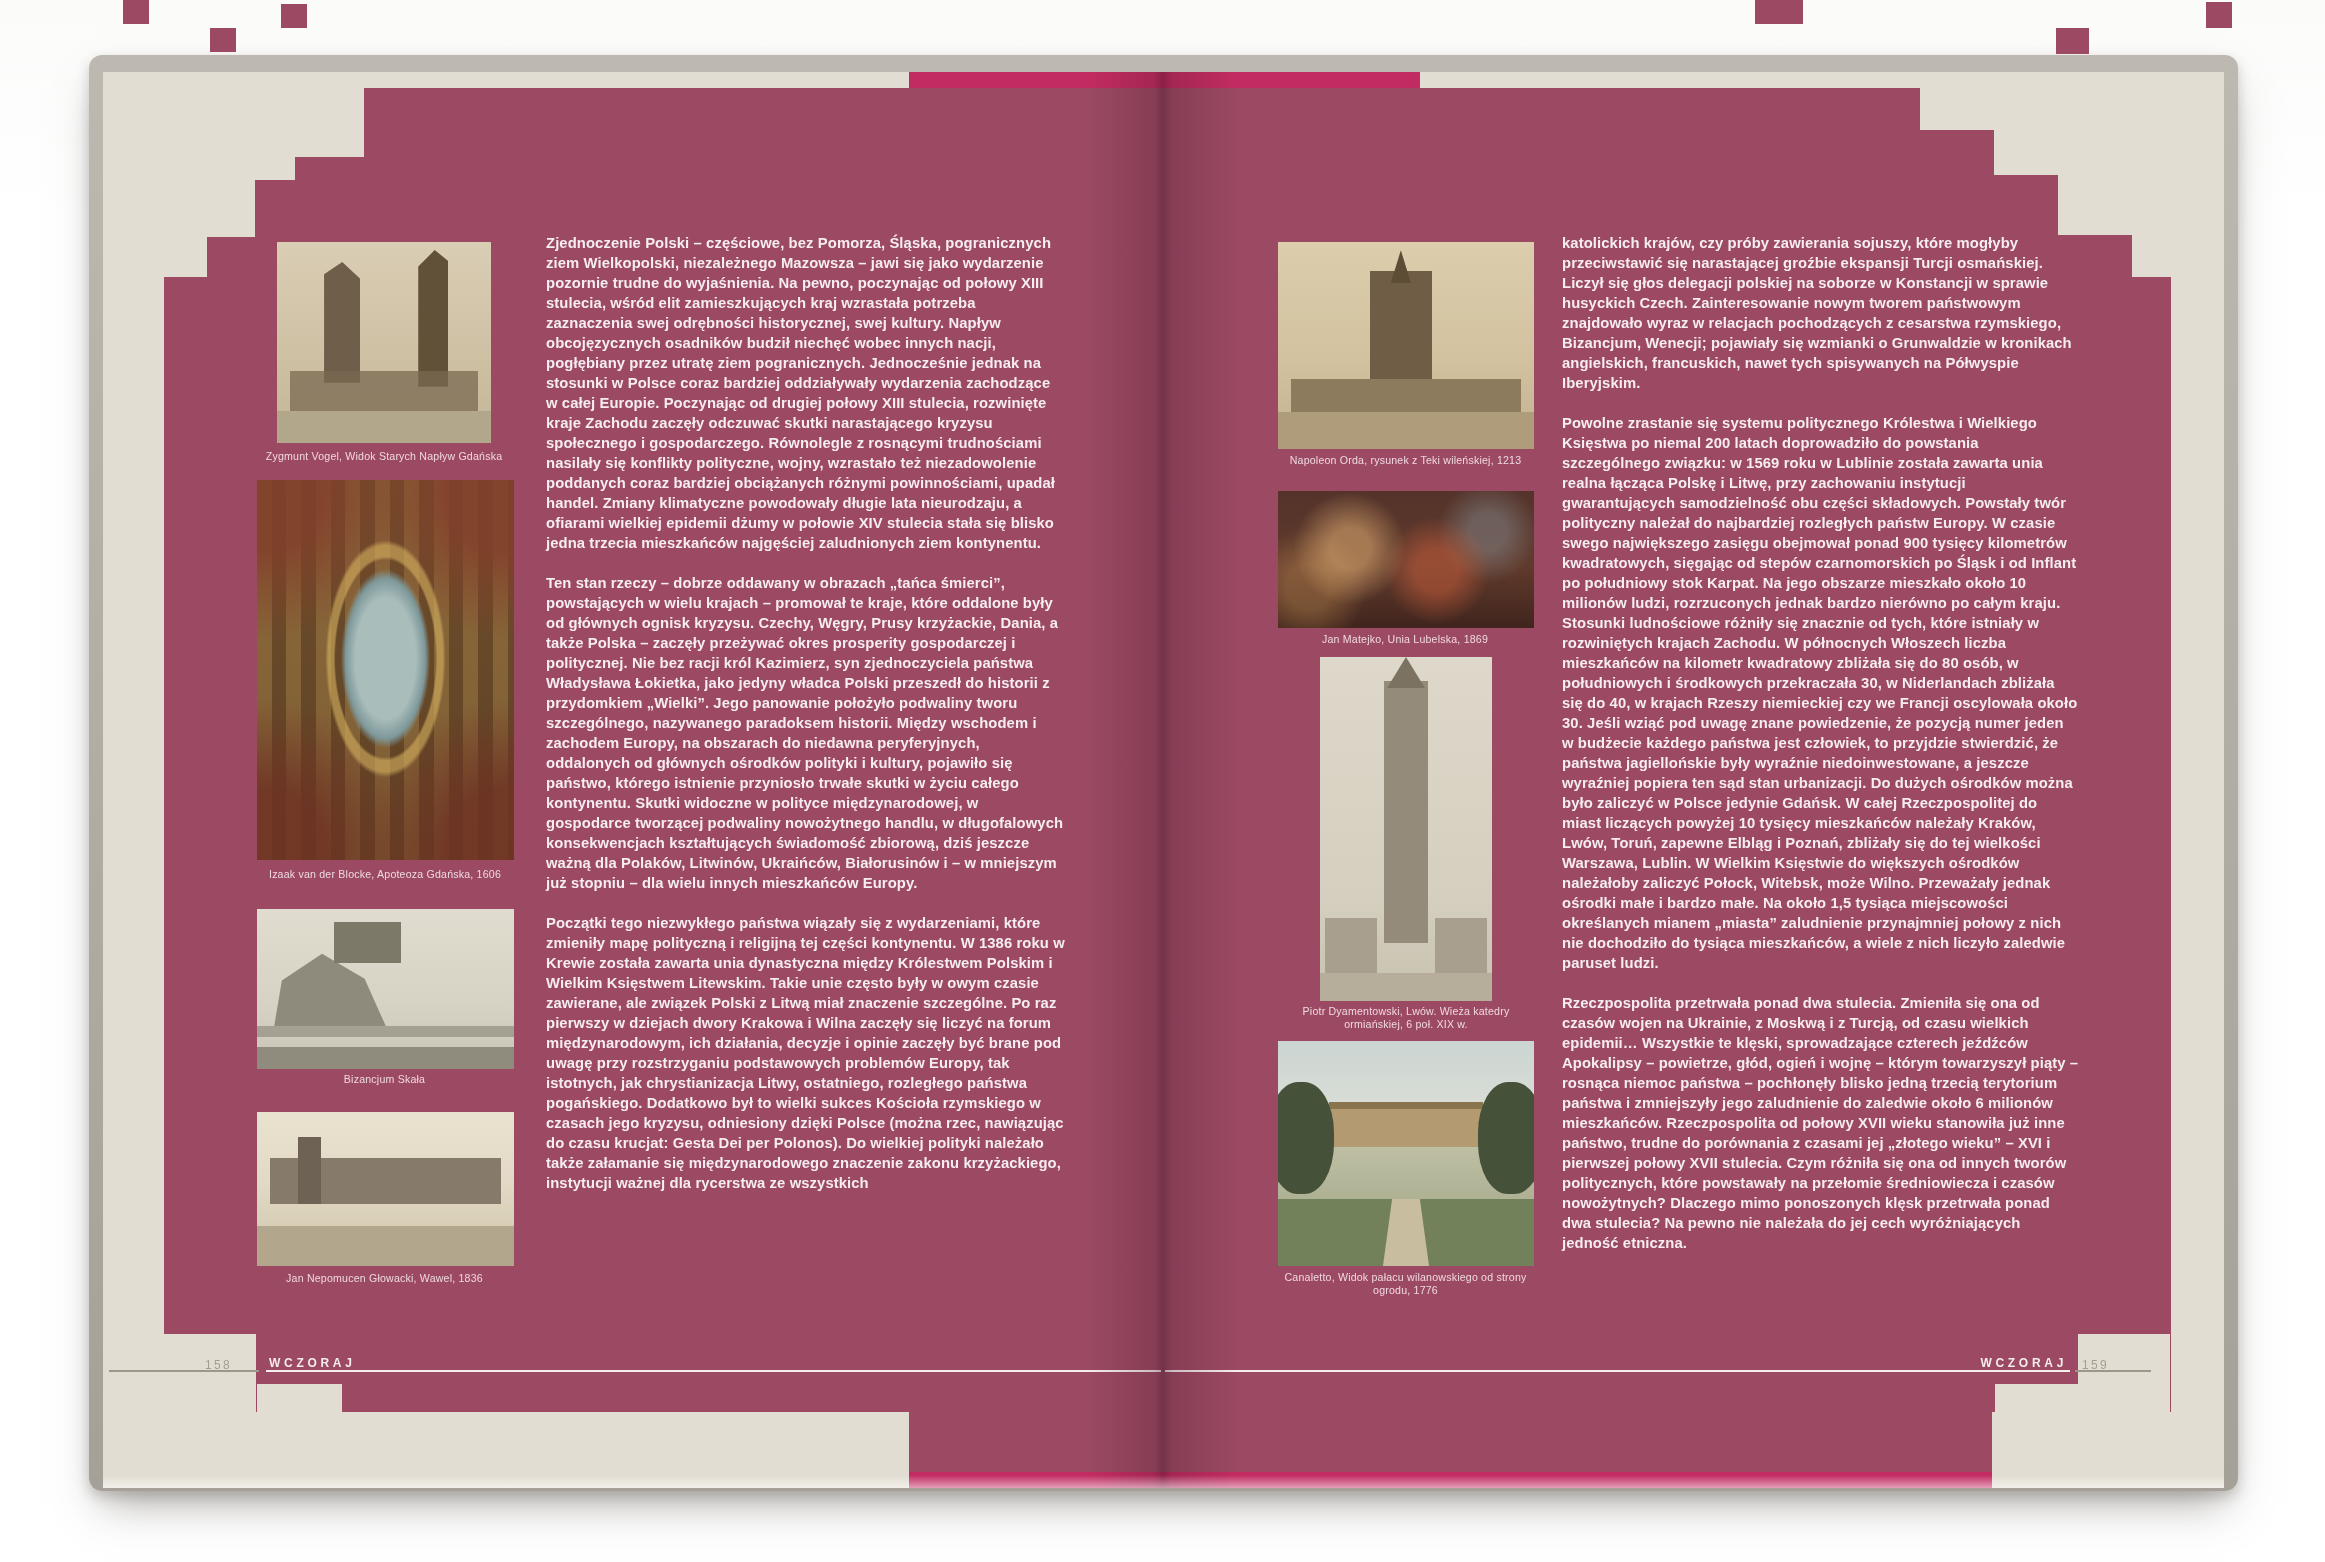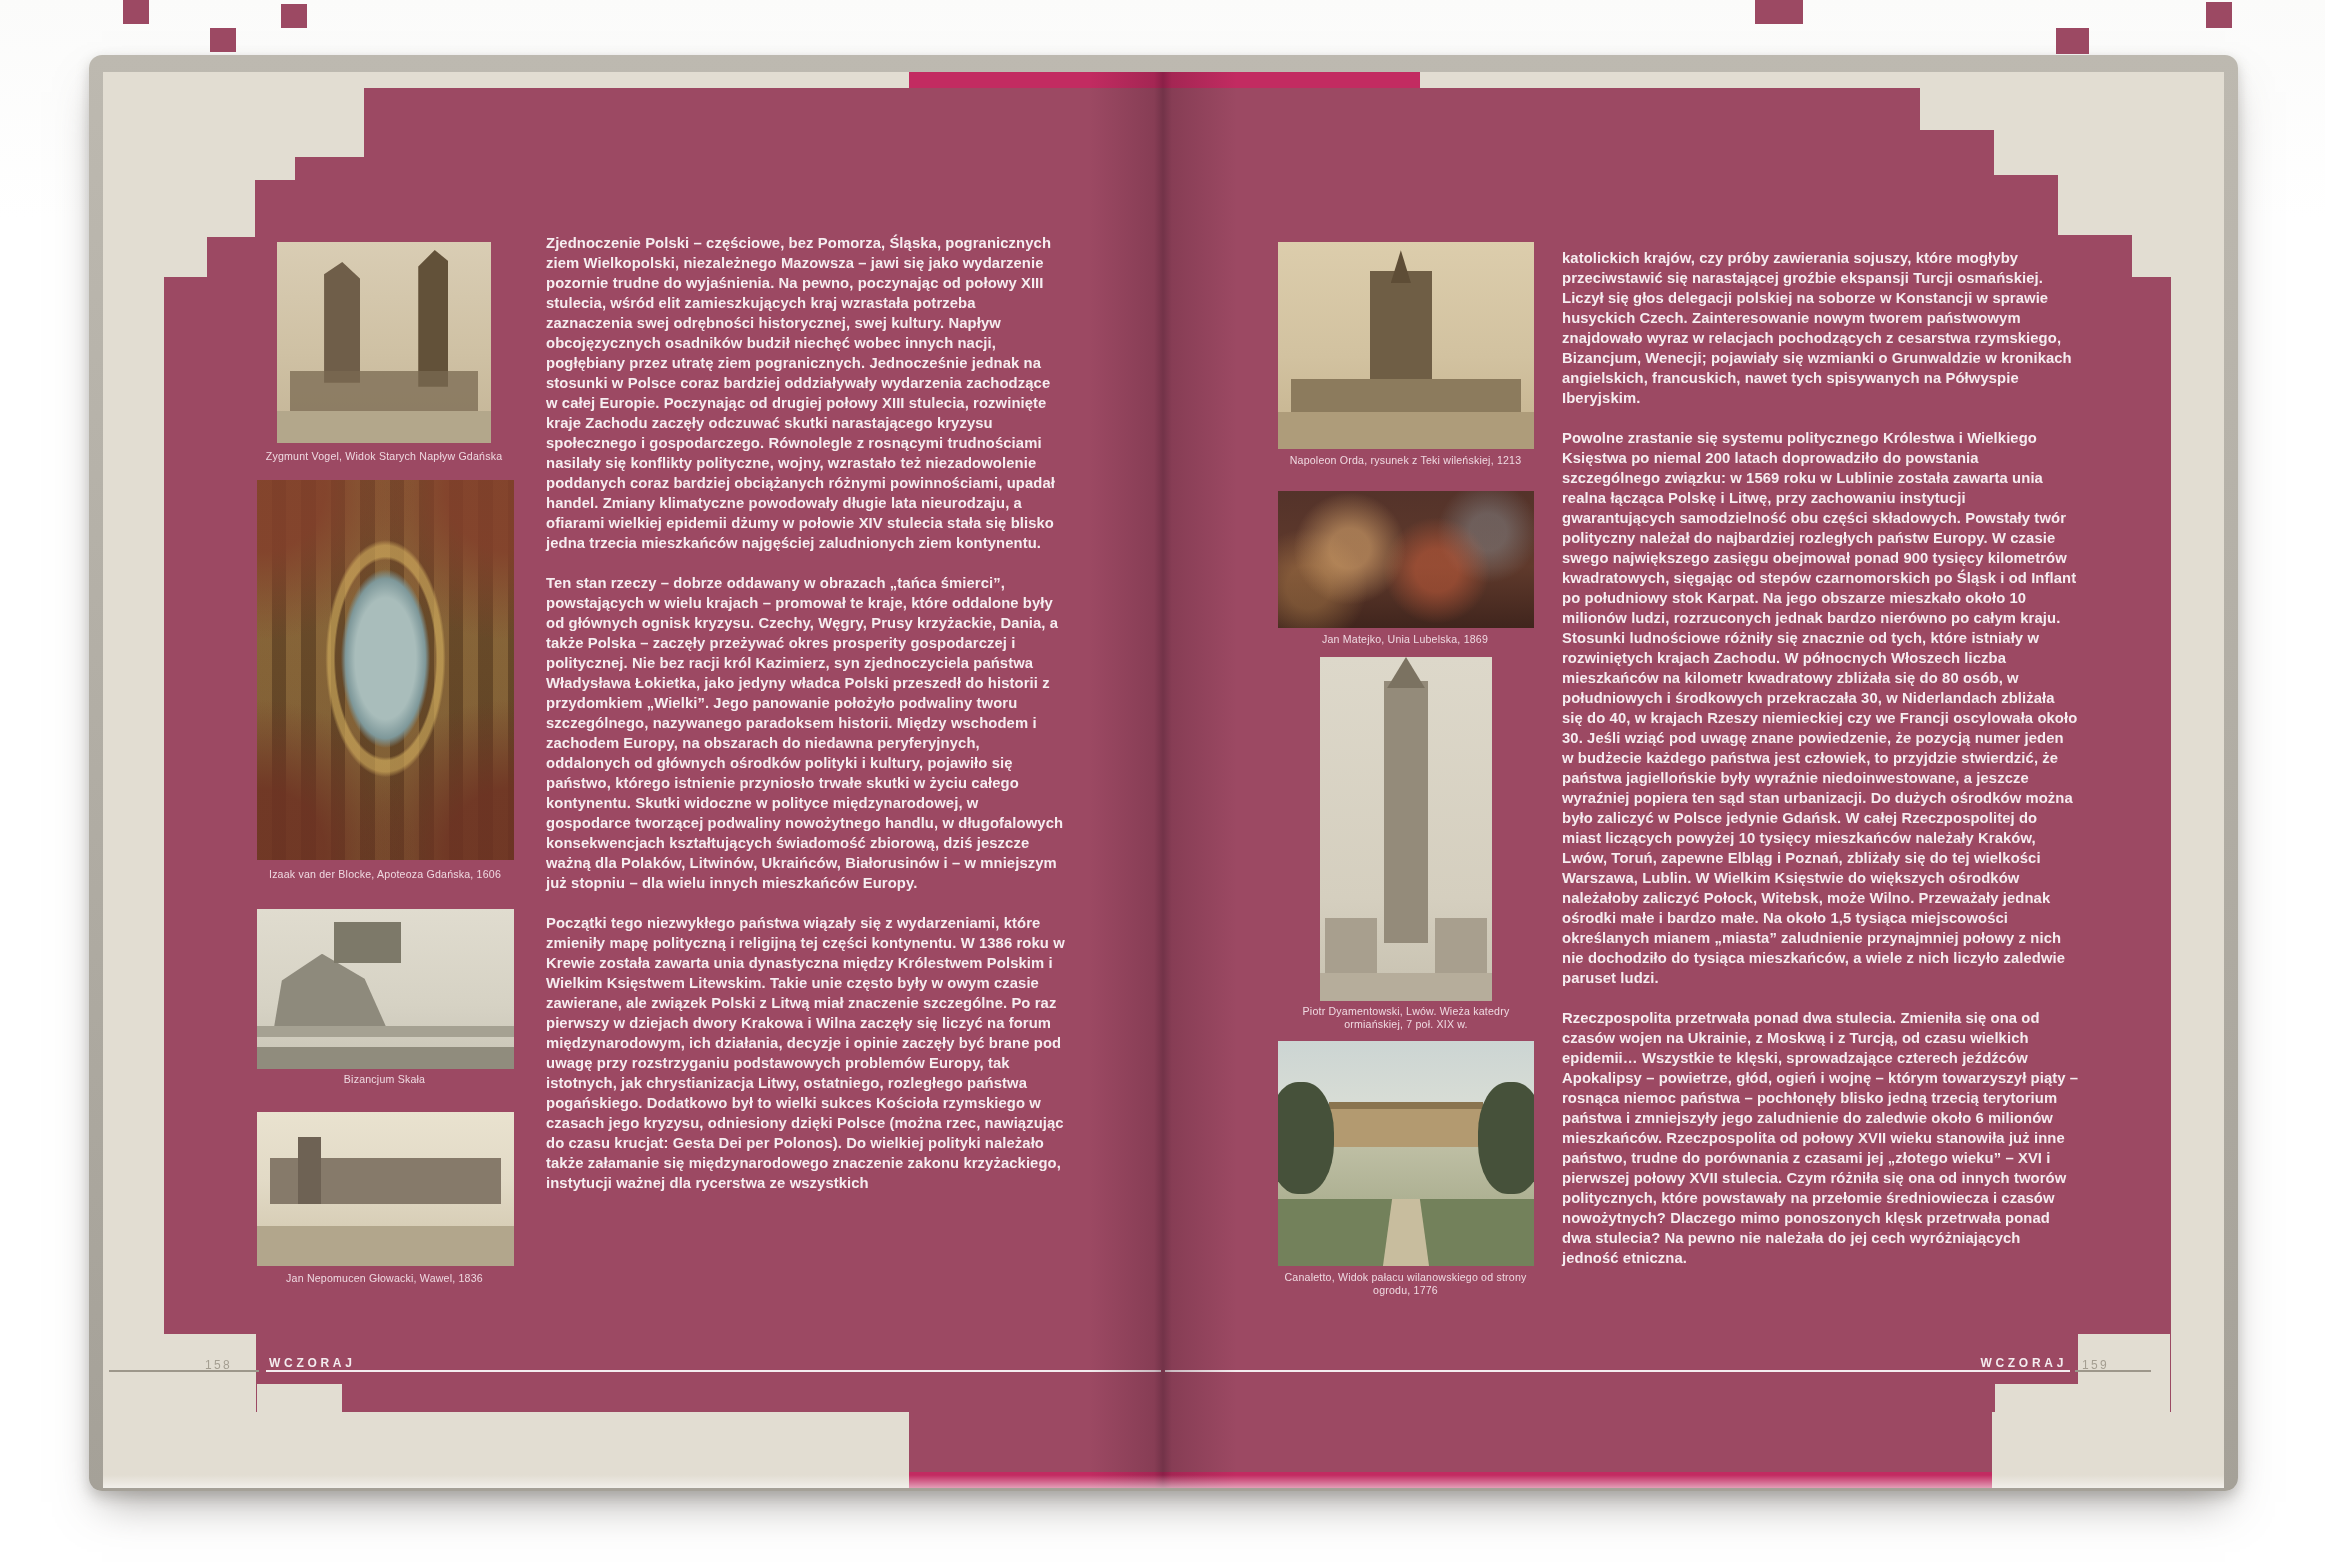--- a/index.html
+++ b/index.html
@@ -133,33 +133,33 @@
   <div class="abs art art-matejko" style="left:1278px;top:491px;width:256px;height:137px;"></div>
   <div class="abs cap" style="left:1276px;top:633px;width:258px;">Jan Matejko, Unia Lubelska, 1869</div>
 
   <div class="abs art art-dyament" style="left:1320px;top:657px;width:172px;height:344px;">
     <div class="s" style="left:37%;top:7%;width:26%;height:76%;background:#948b7a;"></div>
     <div class="s" style="left:39%;top:0;width:22%;height:9%;background:#7b7261;clip-path:polygon(50% 0,100% 100%,0 100%);"></div>
     <div class="s" style="left:3%;bottom:8%;width:30%;height:16%;background:#a89f8e;"></div>
     <div class="s" style="right:3%;bottom:8%;width:30%;height:16%;background:#a89f8e;"></div>
     <div class="s" style="left:0;right:0;bottom:0;height:8%;background:#b6ad9b;"></div>
   </div>
-  <div class="abs cap" style="left:1295px;top:1005px;width:222px;">Piotr Dyamentowski, Lwów. Wieża katedry ormiańskiej, 7 poł. XIX w.</div>
+  <div class="abs cap" style="left:1295px;top:1005px;width:222px;">Piotr Dyamentowski, Lwów. Wieża katedry ormiańskiej, 6 poł. XIX w.</div>
 
   <div class="abs art art-canaletto" style="left:1278px;top:1041px;width:256px;height:225px;">
     <div class="s" style="left:20%;top:27%;width:60%;height:4%;background:#8a744f;"></div>
     <div class="s" style="left:20%;top:30%;width:60%;height:17%;background:#b39a70;"></div>
     <div class="s" style="left:-4%;top:18%;width:26%;height:50%;background:#46513a;border-radius:45%;"></div>
     <div class="s" style="right:-4%;top:18%;width:26%;height:50%;background:#46513a;border-radius:45%;"></div>
     <div class="s" style="left:0;right:0;bottom:0;height:30%;background:#73815b;"></div>
     <div class="s" style="left:41%;bottom:0;width:18%;height:30%;background:#c8bd9e;clip-path:polygon(20% 0,80% 0,100% 100%,0 100%);"></div>
   </div>
   <div class="abs cap" style="left:1267px;top:1271px;width:277px;">Canaletto, Widok pałacu wilanowskiego od strony ogrodu, 1776</div>
 
-  <div class="abs col" style="left:1562px;top:233px;width:517px;margin-top:15px;">
+  <div class="abs col" style="left:1562px;top:233px;width:517px;">
     <p>katolickich krajów, czy próby zawierania sojuszy, które mogłyby przeciwstawić się narastającej groźbie ekspansji Turcji osmańskiej. Liczył się głos delegacji polskiej na soborze w Konstancji w sprawie husyckich Czech. Zainteresowanie nowym tworem państwowym znajdowało wyraz w relacjach pochodzących z cesarstwa rzymskiego, Bizancjum, Wenecji; pojawiały się wzmianki o Grunwaldzie w kronikach angielskich, francuskich, nawet tych spisywanych na Półwyspie Iberyjskim.</p>
     <p>Powolne zrastanie się systemu politycznego Królestwa i Wielkiego Księstwa po niemal 200 latach doprowadziło do powstania szczególnego związku: w 1569 roku w Lublinie została zawarta unia realna łącząca Polskę i Litwę, przy zachowaniu instytucji gwarantujących samodzielność obu części składowych. Powstały twór polityczny należał do najbardziej rozległych państw Europy. W czasie swego największego zasięgu obejmował ponad 900 tysięcy kilometrów kwadratowych, sięgając od stepów czarnomorskich po Śląsk i od Inflant po południowy stok Karpat. Na jego obszarze mieszkało około 10 milionów ludzi, rozrzuconych jednak bardzo nierówno po całym kraju. Stosunki ludnościowe różniły się znacznie od tych, które istniały w rozwiniętych krajach Zachodu. W północnych Włoszech liczba mieszkańców na kilometr kwadratowy zbliżała się do 80 osób, w południowych i środkowych przekraczała 30, w Niderlandach zbliżała się do 40, w krajach Rzeszy niemieckiej czy we Francji oscylowała około 30. Jeśli wziąć pod uwagę znane powiedzenie, że pozycją numer jeden w budżecie każdego państwa jest człowiek, to przyjdzie stwierdzić, że państwa jagiellońskie były wyraźnie niedoinwestowane, a jeszcze wyraźniej popiera ten sąd stan urbanizacji. Do dużych ośrodków można było zaliczyć w Polsce jedynie Gdańsk. W całej Rzeczpospolitej do miast liczących powyżej 10 tysięcy mieszkańców należały Kraków, Lwów, Toruń, zapewne Elbląg i Poznań, zbliżały się do tej wielkości Warszawa, Lublin. W Wielkim Księstwie do większych ośrodków należałoby zaliczyć Połock, Witebsk, może Wilno. Przeważały jednak ośrodki małe i bardzo małe. Na około 1,5 tysiąca miejscowości określanych mianem „miasta” zaludnienie przynajmniej połowy z nich nie dochodziło do tysiąca mieszkańców, a wiele z nich liczyło zaledwie paruset ludzi.</p>
     <p>Rzeczpospolita przetrwała ponad dwa stulecia. Zmieniła się ona od czasów wojen na Ukrainie, z Moskwą i z Turcją, od czasu wielkich epidemii… Wszystkie te klęski, sprowadzające czterech jeźdźców Apokalipsy – powietrze, głód, ogień i wojnę – którym towarzyszył piąty – rosnąca niemoc państwa – pochłonęły blisko jedną trzecią terytorium państwa i zmniejszyły jego zaludnienie do zaledwie około 6 milionów mieszkańców. Rzeczpospolita od połowy XVII wieku stanowiła już inne państwo, trudne do porównania z czasami jej „złotego wieku” – XVI i pierwszej połowy XVII stulecia. Czym różniła się ona od innych tworów politycznych, które powstawały na przełomie średniowiecza i czasów nowożytnych? Dlaczego mimo ponoszonych klęsk przetrwała ponad dwa stulecia? Na pewno nie należała do jej cech wyróżniających jedność etniczna.</p>
   </div>
 
   <div class="abs frule grey" style="left:109px;top:1370px;width:150px;"></div>
   <div class="abs fnum" style="left:205px;top:1358px;">158</div>
   <div class="abs frule white" style="left:266px;top:1370px;width:895px;"></div>
   <div class="abs flabel" style="left:269px;top:1356px;">WCZORAJ</div>
 

